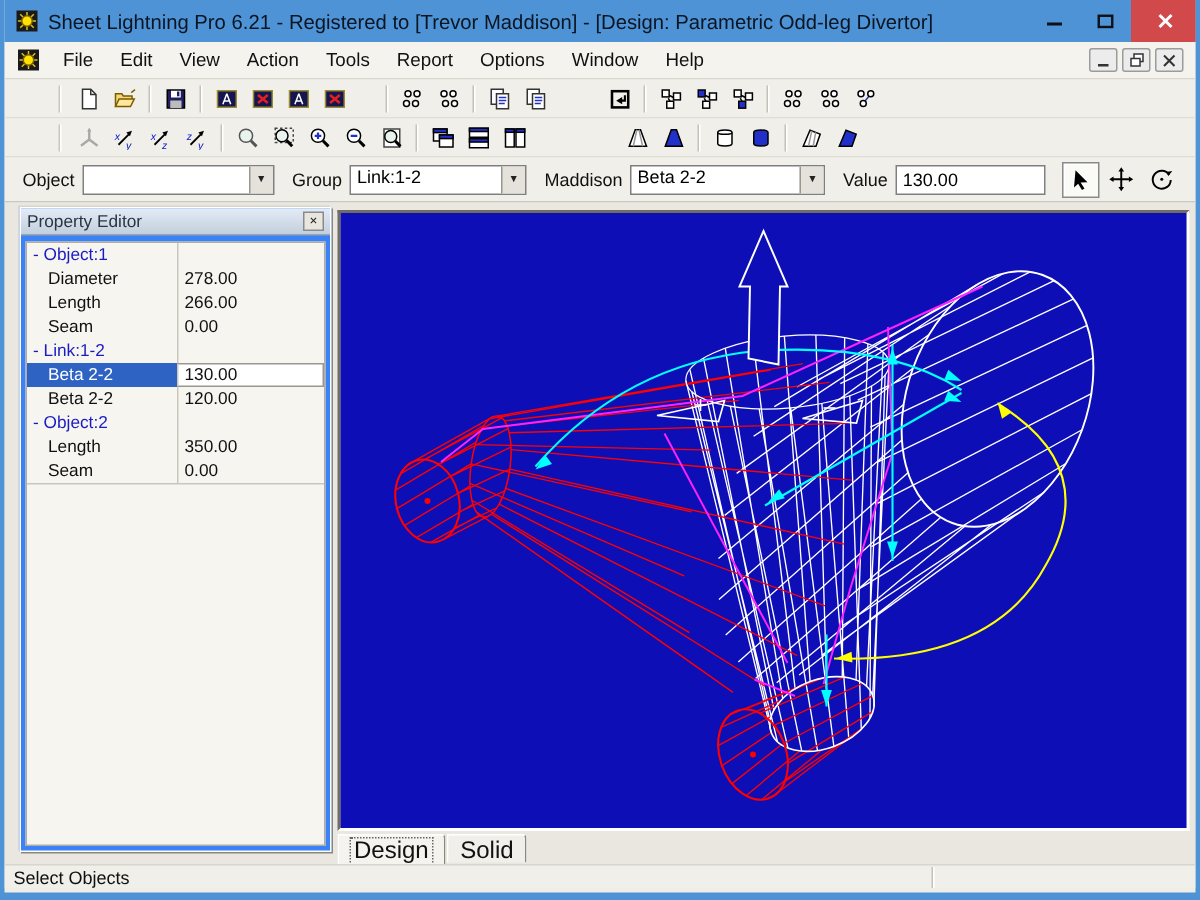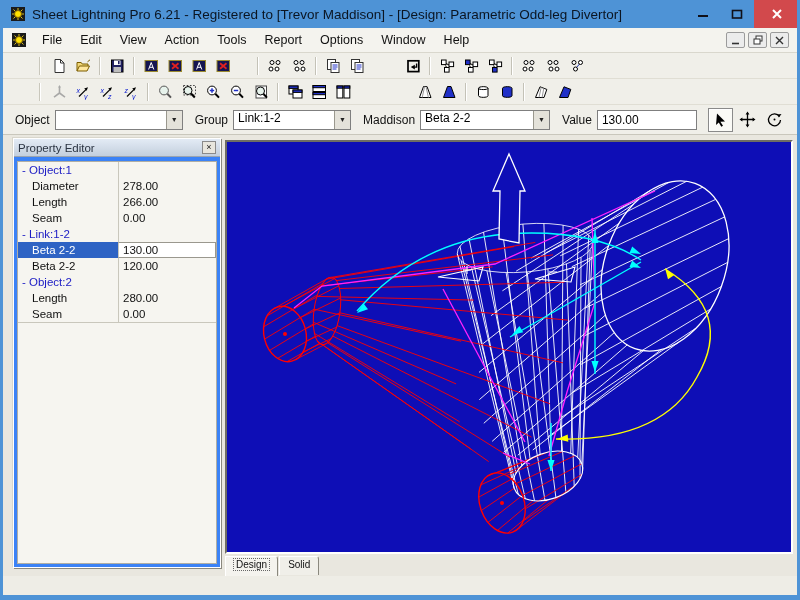--- a/index.html
+++ b/index.html
@@ -57,21 +57,21 @@
   .prow.selected .pname{background:#2e63c4;color:#fff;}
   .prow.selected .pval{background:#fff;border:1px solid #9a988e;border-left:1px solid #c9c7bc;line-height:14px;}
   .pgrid .endline{border-top:1px solid #c9c7bc;}
   
   .canvas{position:absolute;left:222px;top:5px;width:568px;height:414px;
           border-top:2px solid #6f6d64;border-left:2px solid #6f6d64;border-right:2px solid #fff;border-bottom:2px solid #fff;}
   .canvas svg{display:block;}
   
   .tabs{position:absolute;left:222px;top:421px;height:20px;display:flex;align-items:flex-start;}
   .tab{height:19px;background:#f0efe9;border:1px solid #8a887e;border-top:1px solid #fff;border-left:1px solid #fff;
-       border-bottom:none;padding:2px 8px 0 8px;font-size:10px;color:#111;margin-right:1px;
+       border-bottom:none;padding:2px 8px 0 8px;font-size:16px;color:#111;margin-right:1px;
        border-radius:0 3px 0 0;}
   .tab.active{height:20px;background:#f4f3ee;}
   .tab.active .tlabel{outline:1px dotted #666;padding:0 2px;}
   
   .statusbar{position:absolute;left:0;top:576px;width:794px;height:16px;background:#f0efe9;
              border-top:1px solid #d8d6cc;display:flex;align-items:center;}
   .statusbar .stext{font-size:12px;color:#111;padding-left:6px;}
   .sdiv{position:absolute;left:618px;top:1px;height:14px;width:2px;border-left:1px solid #c4c2b7;border-right:1px solid #fff;}
 </style>
 </head>
@@ -510,21 +510,21 @@
           <div class="prow">
             <span class="pname">Beta 2-2</span>
             <span class="pval">120.00</span>
           </div>
           <div class="prow group">
             <span class="pname">- Object:2</span>
             <span class="pval"></span>
           </div>
           <div class="prow">
             <span class="pname">Length</span>
-            <span class="pval">280.00</span>
+            <span class="pval">350.00</span>
           </div>
           <div class="prow">
             <span class="pname">Seam</span>
             <span class="pval">0.00</span>
           </div>
           <div class="endline"></div>
         </div>
     </div>
 
     <div class="canvas">
@@ -575,14 +575,18 @@
           </svg>
         </div>
     </div>
 
     <div class="tabs" id="viewtabs">
         <div class="tab active"><span class="tlabel">Design</span></div>
         <div class="tab"><span class="tlabel">Solid</span></div>
       </div>
   </div>
 
+  <div class="statusbar">
+    <span class="stext">Select Objects</span>
+    <div class="sdiv"></div>
+  </div>
 
 </div>
 
 </body></html>

